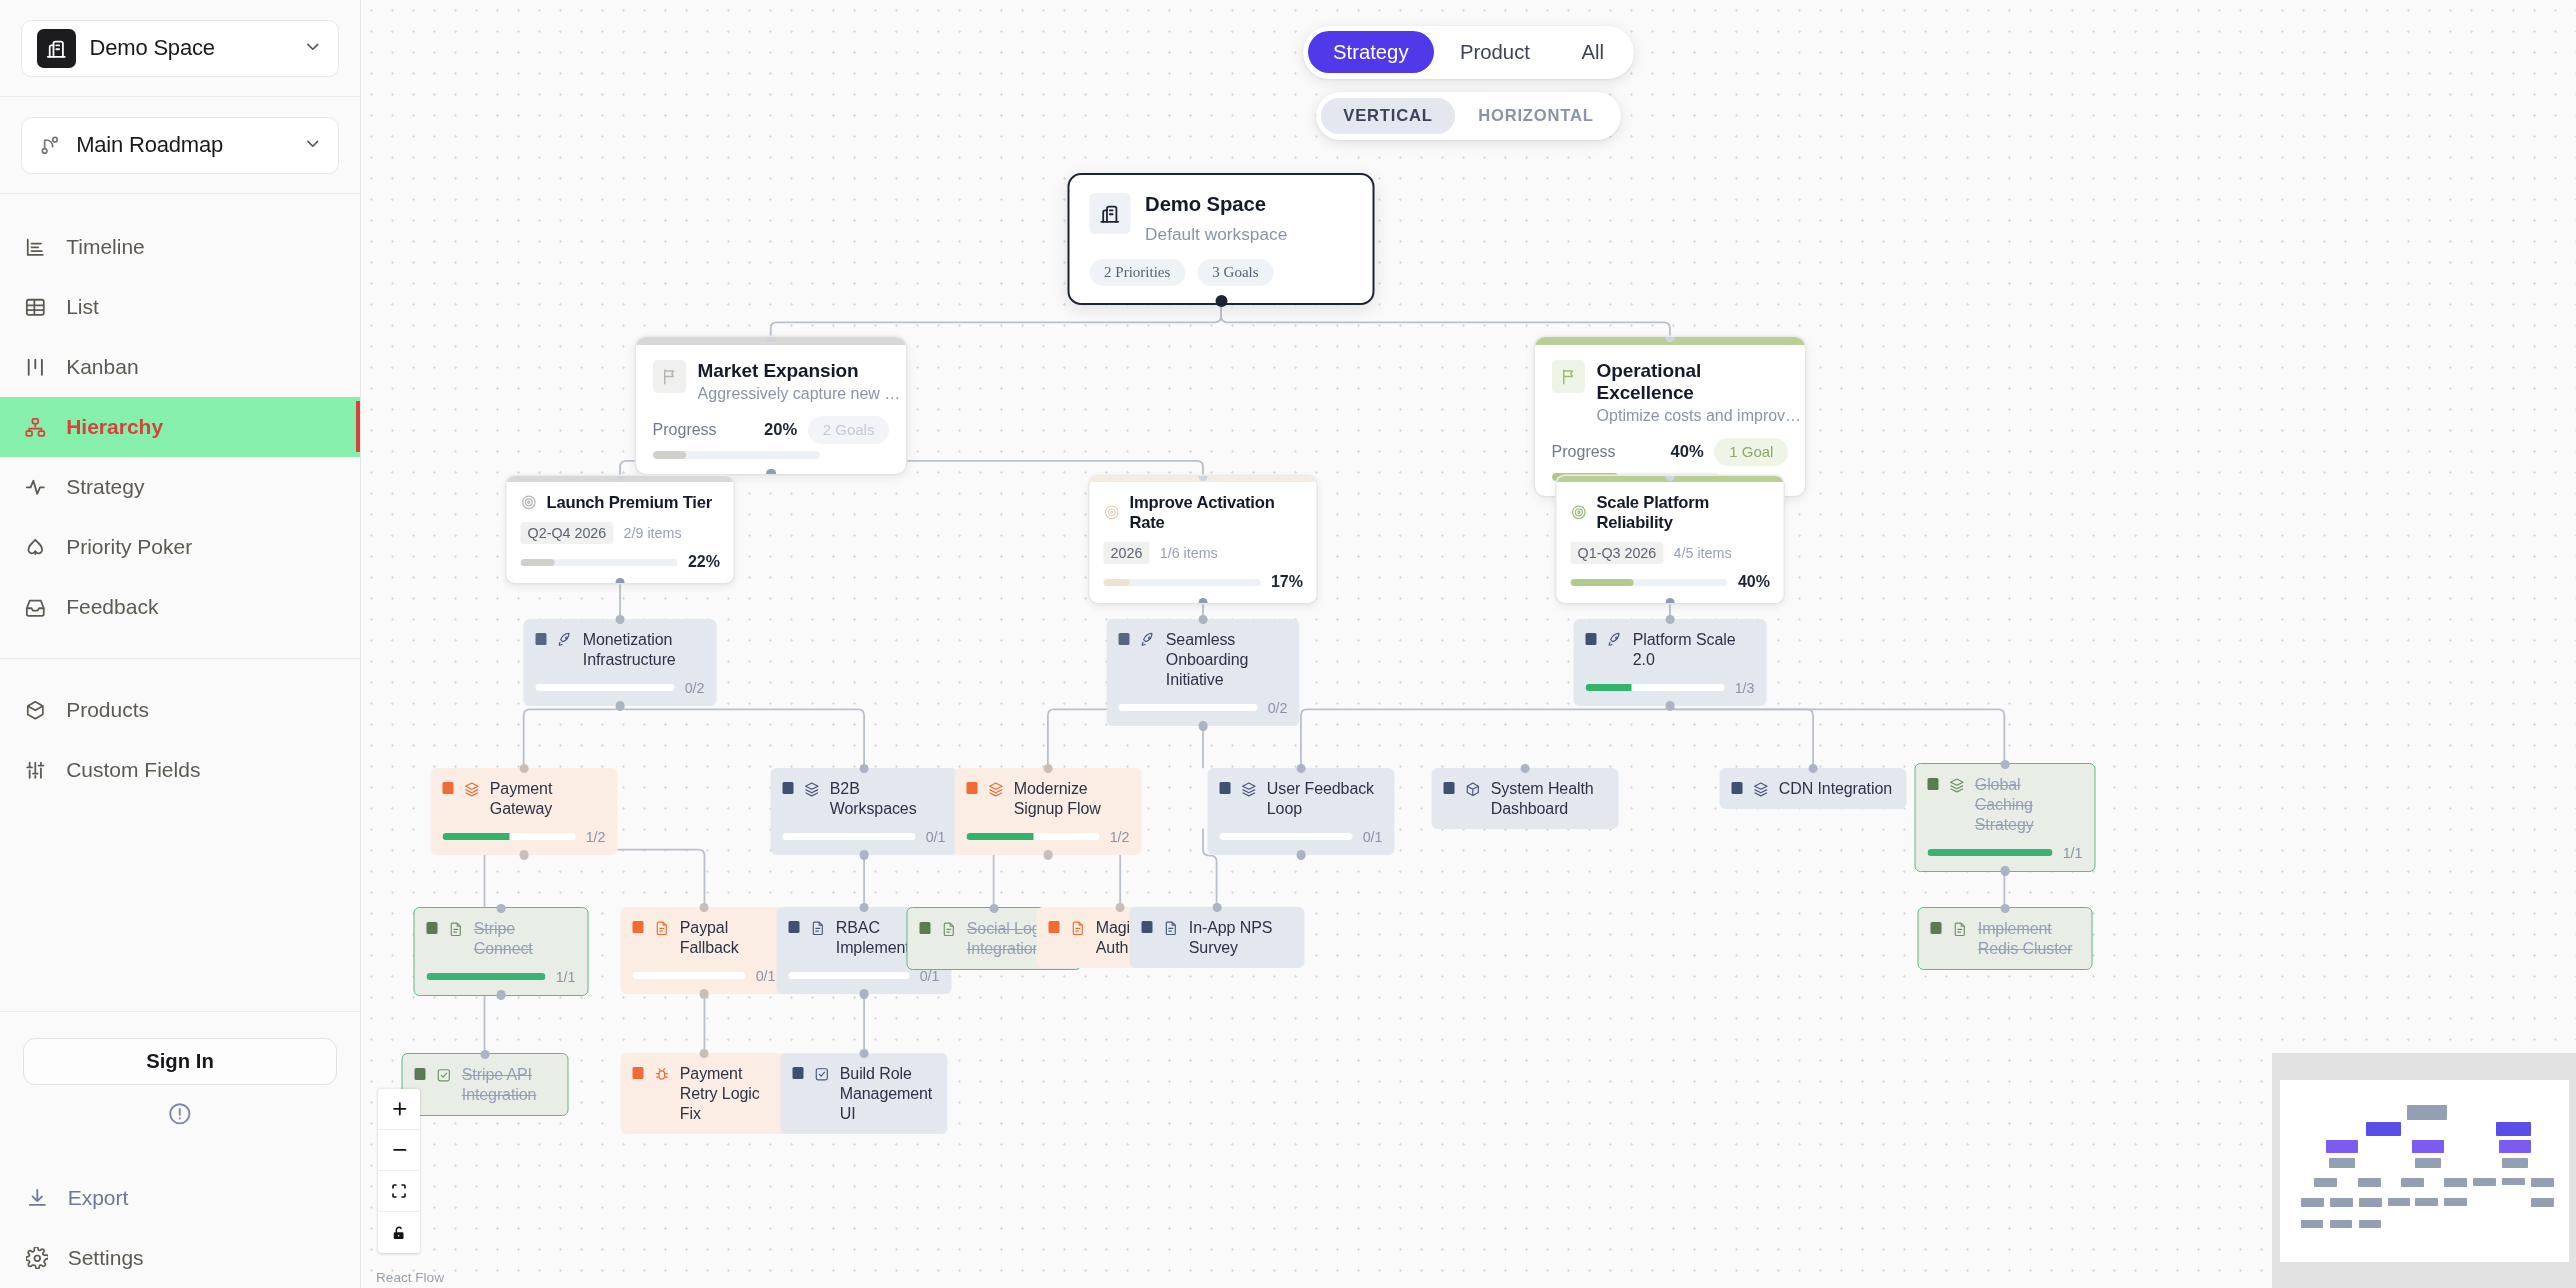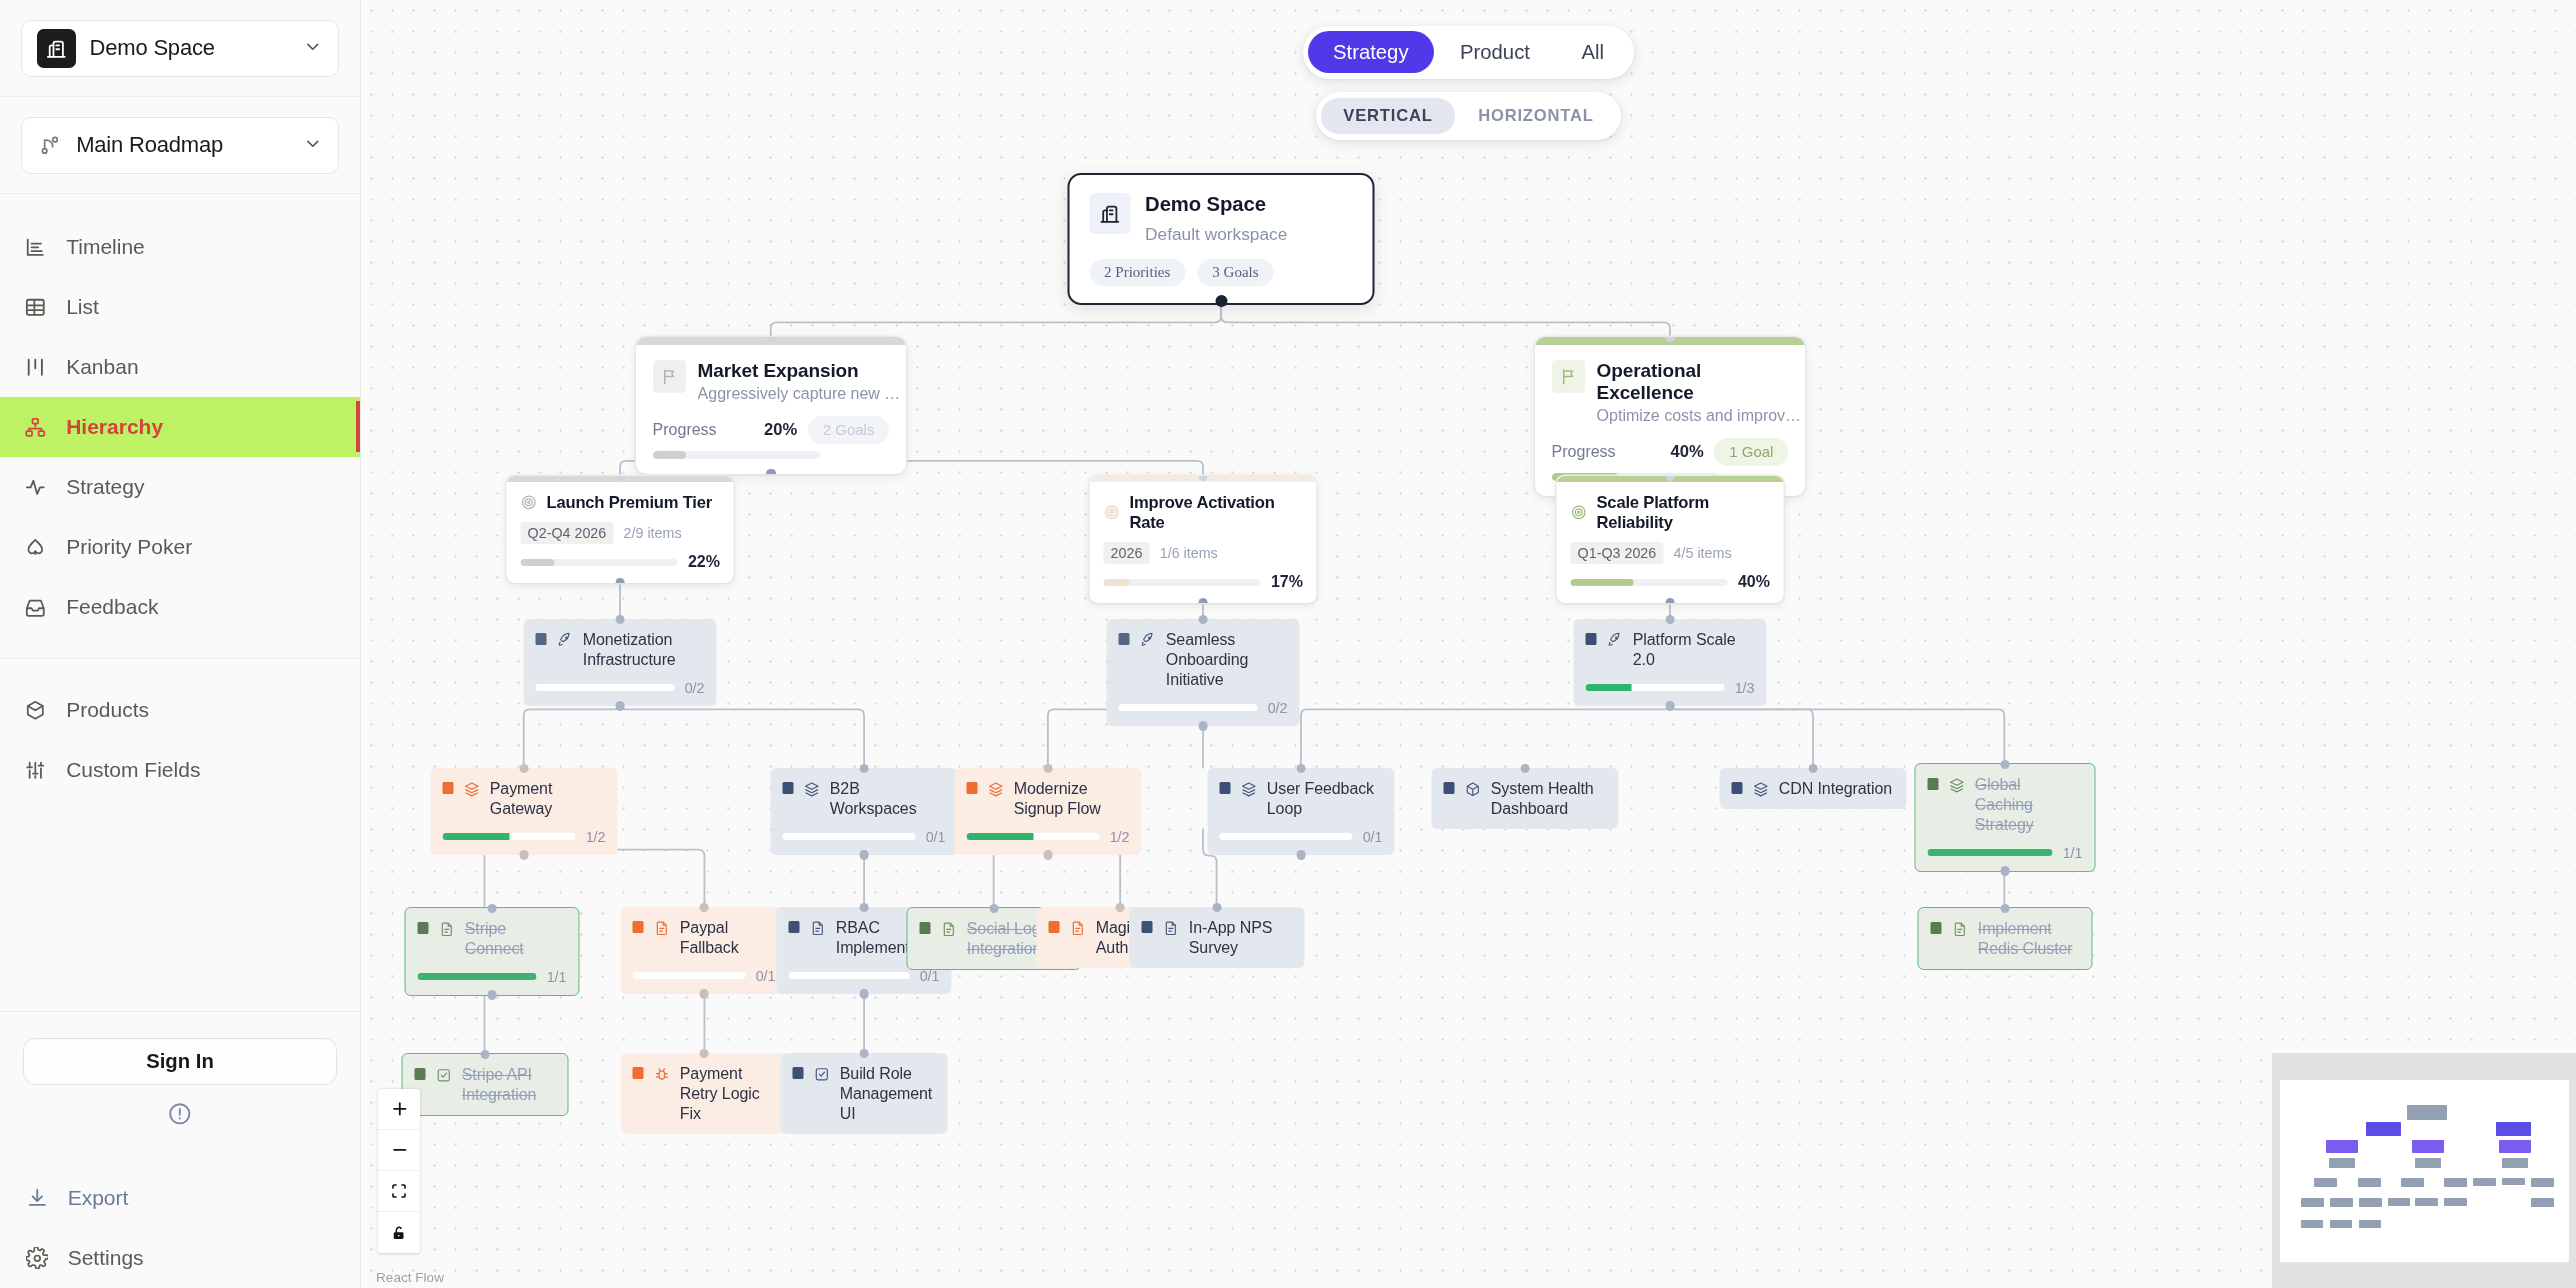--- a/index.html
+++ b/index.html
@@ -33,21 +33,21 @@
   .rm-name { font-size: 22px; color: #1a1a1a; flex: 1; letter-spacing: -0.2px;}
   .chev { color: #555; flex: 0 0 auto; }
 
   .nav { padding: 22.6px 0 0 0; }
   .nav-item {
     display: flex; align-items: center; gap: 18px;
     padding: 0 22.6px; height: 60px; cursor: pointer; position: relative;
     color: #5d5953; font-size: 21px;
   }
   .nav-item .ico { width: 25.6px; height: 25.6px; display:flex; align-items:center; justify-content:center; flex:0 0 25.6px;}
-  .nav-item.active { background: #bef264; color: #d1453b; font-weight: 600; }
+  .nav-item.active { background: #86efac; color: #d1453b; font-weight: 600; }
   .nav-item.active::after {
     content: ""; position: absolute; right: 0; top: 4.5px; bottom: 4.5px;
     width: 4.5px; background: #d1453b;
   }
   .nav-div { height: 1.5px; background: #ececec; margin: 21px 0 21px 0; }
   .nav-gap { flex: 1; }
 
   .sb-bottom { border-top: 1.5px solid #ececec; padding: 25.6px 22.6px 0 22.6px; }
   .signin {
     width: 100%; height: 47px; border: 1.5px solid #e2e2e2; border-radius: 12px;
@@ -754,21 +754,21 @@
         <span class="ti">Global Caching Strategy</span>
       </div>
       <div class="cbarrow">
         <span class="cbar-wrap">
             <span style="display:block;width:100%;height:100%;background:#3cb371;"></span>
           </span>
         <span class="cfrac">1/1</span>
       </div>
     </div>
 
-    <div class="node card bg-green done" style="left:131px; top:907px; transform: translateX(-50%); width:175px;">
+    <div class="node card bg-green done" style="left:140px; top:907px; transform: translateX(-50%); width:175px;">
       <span class="handle top" style="background:#aab4c4;"></span>
       <span class="handle bot" style="background:#aab4c4;"></span>
       <div class="row1">
         <span class="sqr" style="background:#5b7c52;"></span>
         <span class="ico">
           <svg width="16.6" height="16.6" viewBox="0 0 24 24" fill="none" stroke="#6e9464" stroke-width="1.7" stroke-linejoin="round">
               <path d="M14 3H7a1.5 1.5 0 0 0-1.5 1.5v15A1.5 1.5 0 0 0 7 21h10a1.5 1.5 0 0 0 1.5-1.5V7.5z"></path>
               <path d="M14 3v4.5h4.5M8.5 12h7M8.5 16h5"></path>
             </svg>
         </span>

